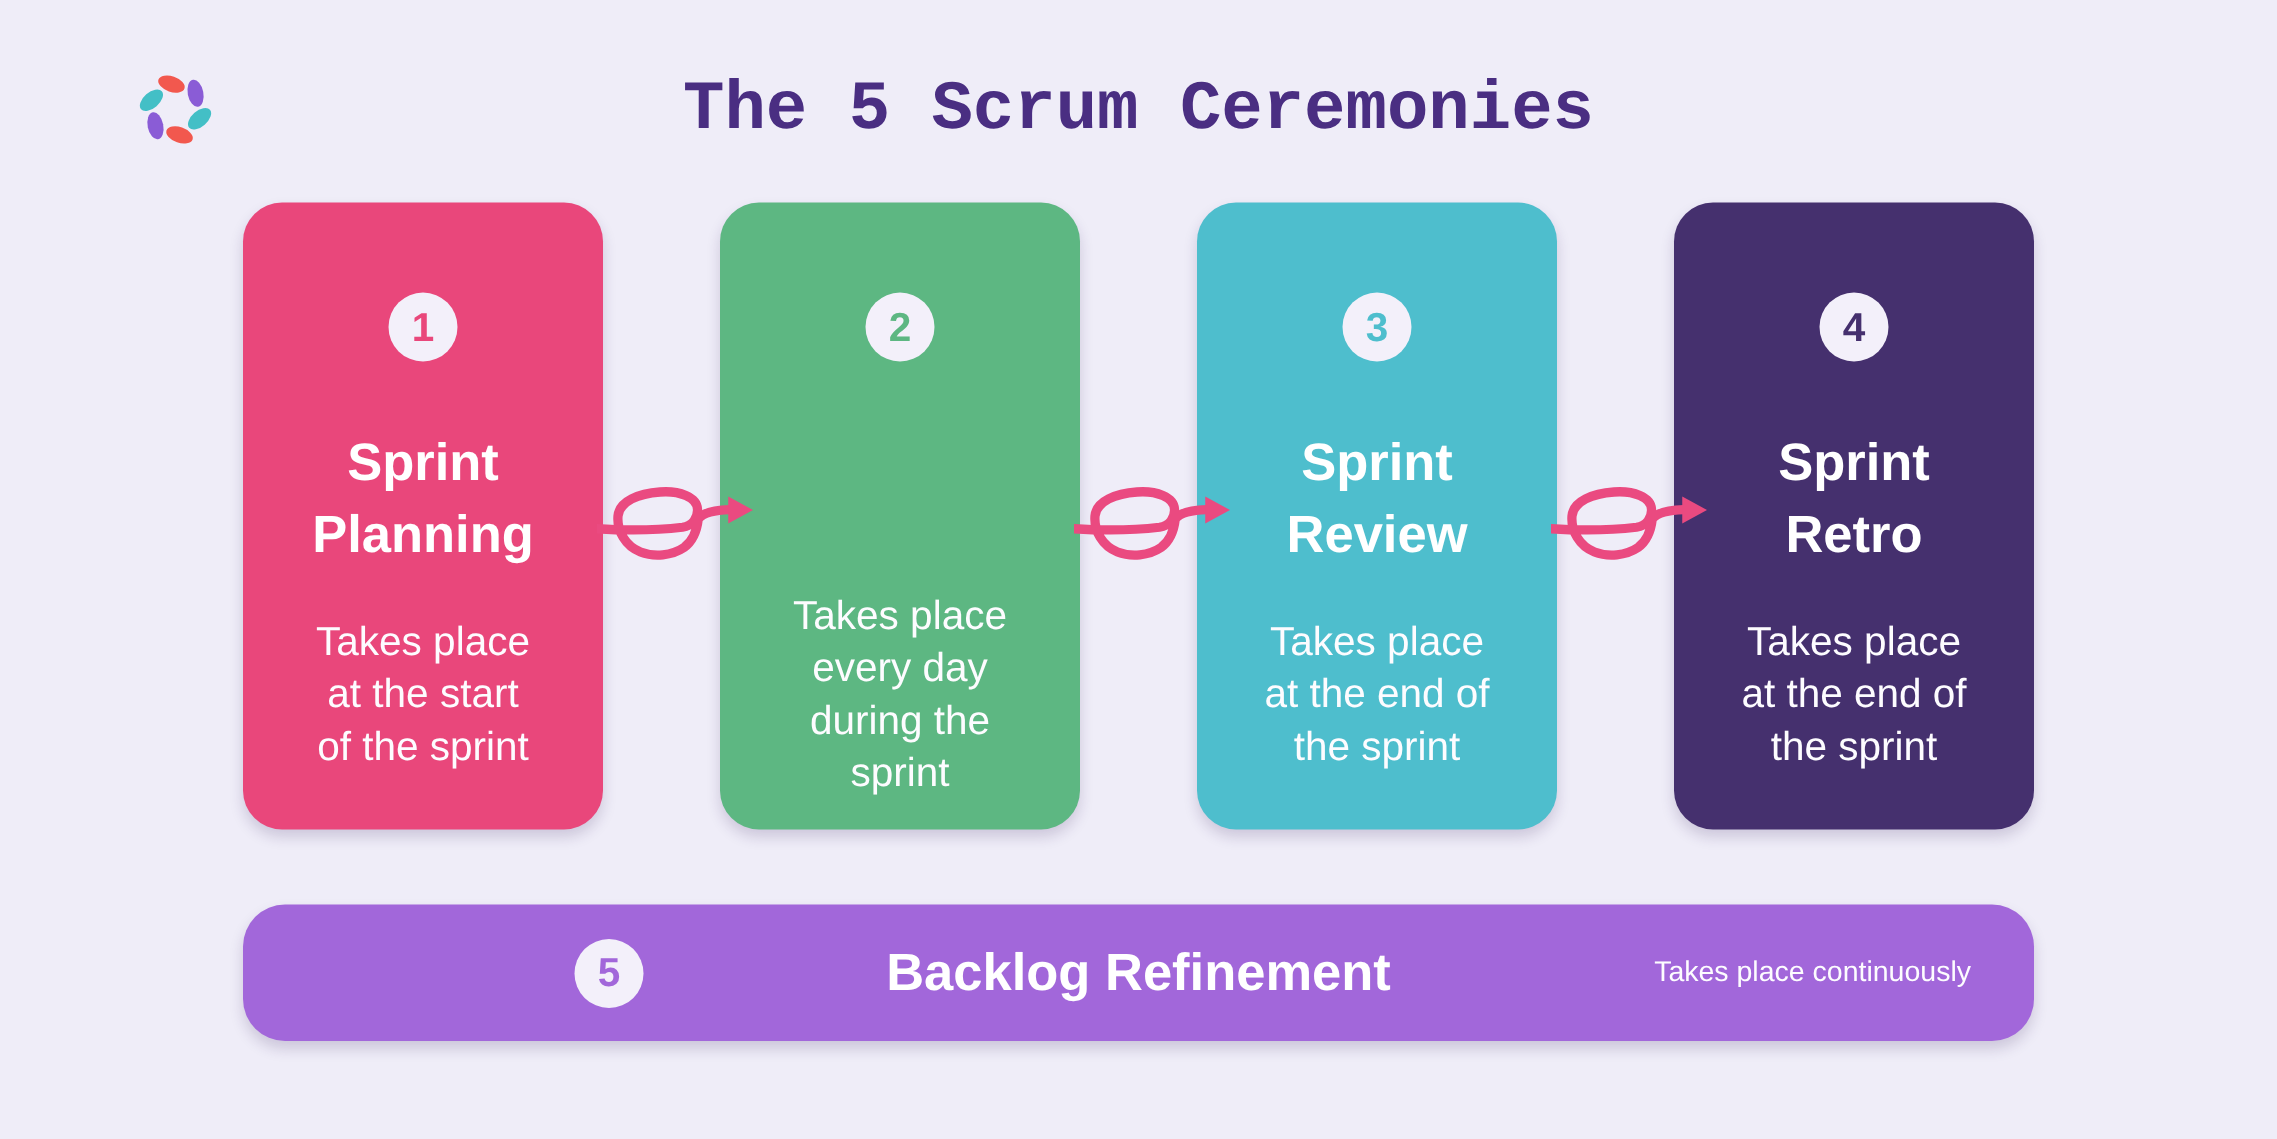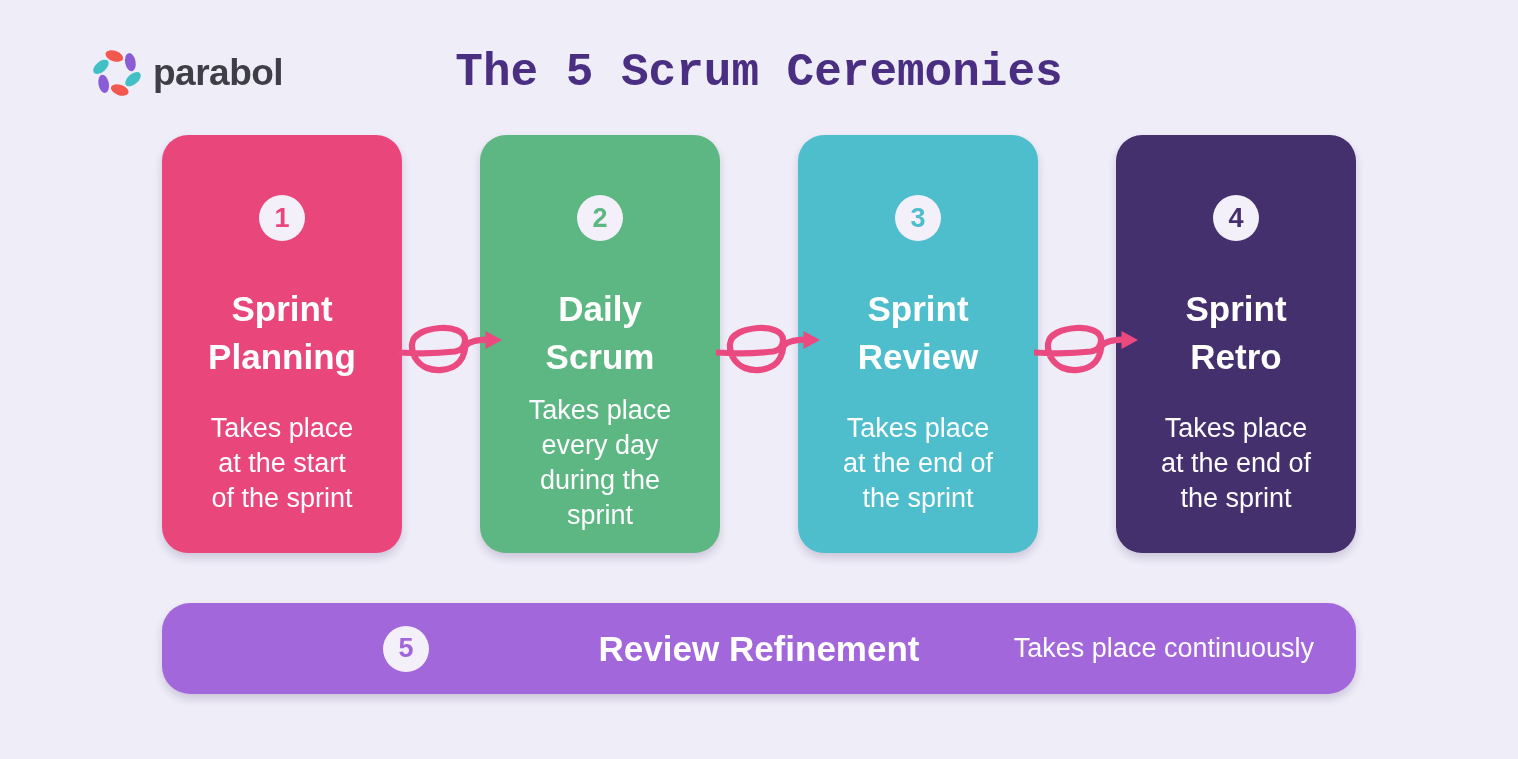--- a/index.html
+++ b/index.html
@@ -18,54 +18,51 @@
   .badge { position:absolute; left:50%; top:60px; transform:translateX(-50%); width:46px; height:46px; border-radius:50%; background:#F3F0FA; display:flex; align-items:center; justify-content:center; font-weight:700; font-size:27px; }
   .card-1 .badge { color:#E9477B; } .card-2 .badge { color:#5DB782; }
   .card-3 .badge { color:#4EBECD; } .card-4 .badge { color:#45306E; }
   .card-title { position:absolute; top:150px; width:100%; text-align:center; color:#fff; font-weight:700; font-size:35px; line-height:48px; white-space:pre-line; }
   .card-desc { position:absolute; top:328px; width:100%; transform:translateY(-50%); text-align:center; color:#FDFCFF; font-size:27px; line-height:35px; white-space:pre-line; }
   .arrow { position:absolute; top:315px; width:112px; height:72px; }
   .arrow-1 { left:398px; } .arrow-2 { left:716px; } .arrow-3 { left:1034px; }
   .bar { position:absolute; left:162px; top:603px; width:1194px; height:91px; border-radius:28px; background:#A267DA; box-shadow:0 5px 9px rgba(50,30,90,0.18); }
   .bar-badge { position:absolute; left:221px; top:50%; transform:translateY(-50%); width:46px; height:46px; border-radius:50%; background:#F3F0FA; display:flex; align-items:center; justify-content:center; font-weight:700; font-size:27px; color:#A267DA; }
   .bar-title { position:absolute; left:0; top:0; width:100%; height:91px; line-height:91px; text-align:center; color:#fff; font-weight:700; font-size:35px; }
-  .bar-sub { position:absolute; right:42px; top:0; height:91px; line-height:91px; color:#FDFCFF; font-size:27px; }
+  .bar-sub { position:absolute; right:42px; top:0; height:91px; line-height:91px; color:#FDFCFF; font-size:19px; }
 </style>
 </head>
 <body>
 
 <div class="logo">
   <svg viewBox="0 0 48 48">
     <g transform="rotate(-9 24 24)">
       <ellipse cx="24" cy="7.5" rx="8.8" ry="5" fill="#F2584E" transform="rotate(0 24 24) rotate(28 24 7.5)"></ellipse>
       <ellipse cx="24" cy="7.5" rx="8.8" ry="5" fill="#8A5CD6" transform="rotate(60 24 24) rotate(28 24 7.5)"></ellipse>
       <ellipse cx="24" cy="7.5" rx="8.8" ry="5" fill="#43BFC6" transform="rotate(120 24 24) rotate(28 24 7.5)"></ellipse>
       <ellipse cx="24" cy="7.5" rx="8.8" ry="5" fill="#F2584E" transform="rotate(180 24 24) rotate(28 24 7.5)"></ellipse>
       <ellipse cx="24" cy="7.5" rx="8.8" ry="5" fill="#8A5CD6" transform="rotate(240 24 24) rotate(28 24 7.5)"></ellipse>
       <ellipse cx="24" cy="7.5" rx="8.8" ry="5" fill="#43BFC6" transform="rotate(300 24 24) rotate(28 24 7.5)"></ellipse>
     </g>
   </svg>
-  <div class="logo-text">parabol</div>
 </div>
 
 <h1 class="title">The 5 Scrum Ceremonies</h1>
 
 <div class="cards">
   <div class="card card-1">
     <div class="badge">1</div>
     <div class="card-title">Sprint
 Planning</div>
     <div class="card-desc">Takes place
 at the start
 of the sprint</div>
   </div>
   <div class="card card-2">
     <div class="badge">2</div>
-    <div class="card-title">Daily
-Scrum</div>
     <div class="card-desc">Takes place
 every day
 during the
 sprint</div>
   </div>
   <div class="card card-3">
     <div class="badge">3</div>
     <div class="card-title">Sprint
 Review</div>
     <div class="card-desc">Takes place
@@ -90,15 +87,15 @@
   <path d="M 0 37.5 C 16 38.5 40 38.5 57 36.5 C 63.5 35.5 67.3 30.5 67 24.5 C 66.6 16.5 55 12 42 13 C 28 14 15 19 14 29 C 13.2 39 19 49 29 53 C 38 56.5 50 55.5 58 50 C 63.5 46 66.5 40 67.5 31 C 70.5 27 79 25 88.5 24.7" fill="none" stroke="#EA4A80" stroke-width="6.2" stroke-linecap="round"></path>
   <polygon points="104,25 87.5,34 87.5,16" fill="#EA4A80"></polygon>
 </svg>
 <svg class="arrow arrow-3" viewBox="0 0 112 72">
   <path d="M 0 37.5 C 16 38.5 40 38.5 57 36.5 C 63.5 35.5 67.3 30.5 67 24.5 C 66.6 16.5 55 12 42 13 C 28 14 15 19 14 29 C 13.2 39 19 49 29 53 C 38 56.5 50 55.5 58 50 C 63.5 46 66.5 40 67.5 31 C 70.5 27 79 25 88.5 24.7" fill="none" stroke="#EA4A80" stroke-width="6.2" stroke-linecap="round"></path>
   <polygon points="104,25 87.5,34 87.5,16" fill="#EA4A80"></polygon>
 </svg>
 
 <div class="bar">
   <div class="bar-badge">5</div>
-  <div class="bar-title">Review Refinement</div>
+  <div class="bar-title">Backlog Refinement</div>
   <div class="bar-sub">Takes place continuously</div>
 </div>
 
 </body></html>

